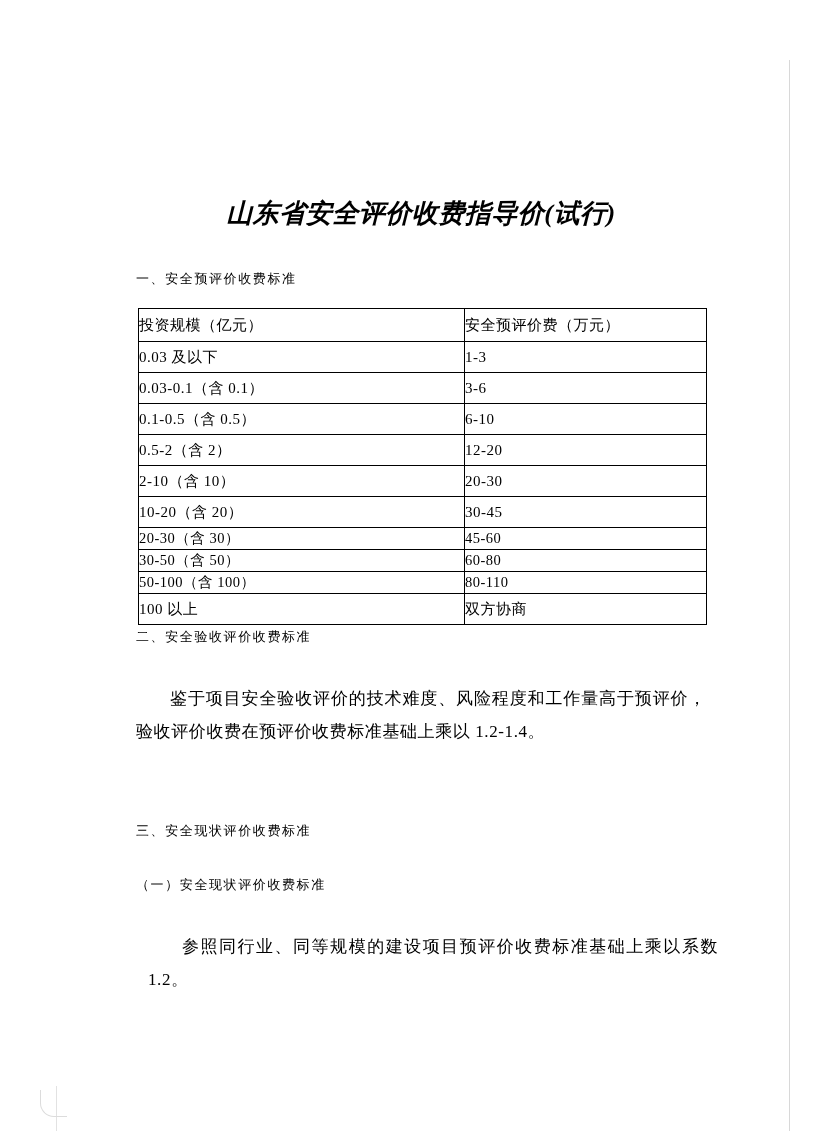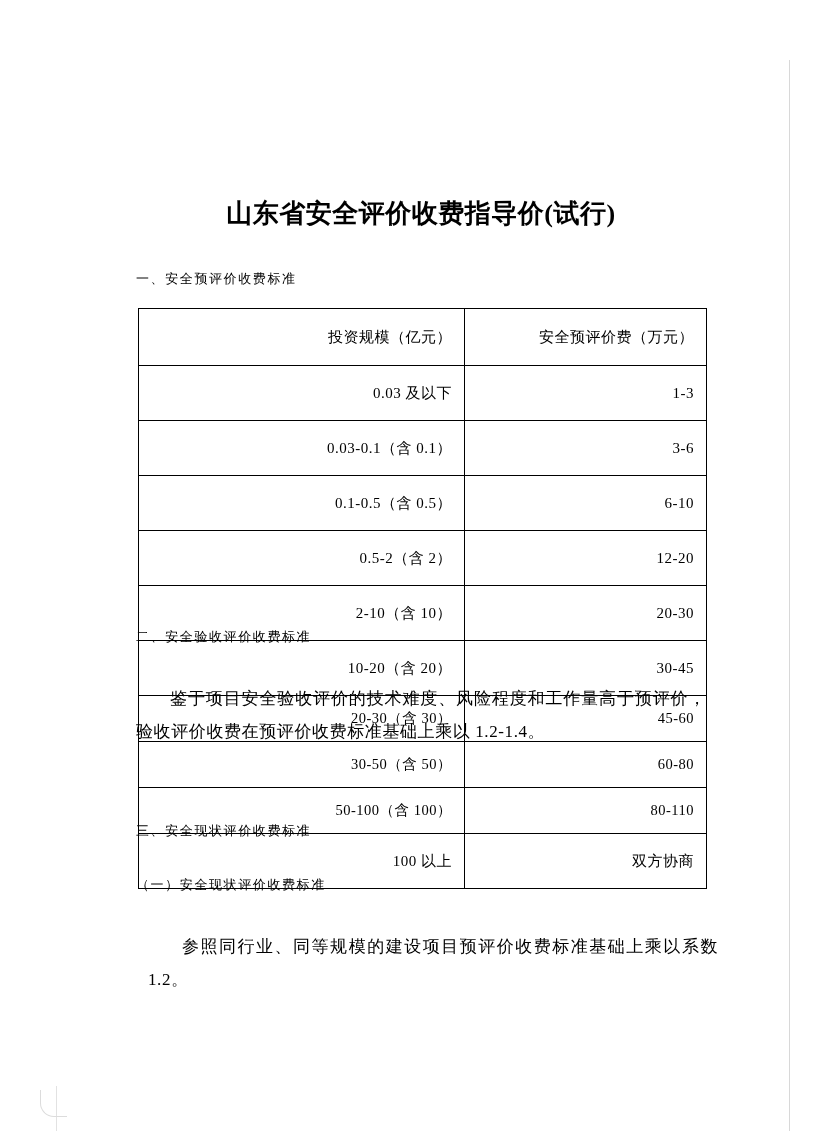--- a/index.html
+++ b/index.html
@@ -57,20 +57,21 @@
     font-size: 26px;
     letter-spacing: 0.5px;
     text-align: center;
     margin: 0;
     padding: 0;
     position: absolute;
     left: 136px;
     top: 196px;
     width: 570px;
     white-space: nowrap;
+    font-style: italic;
   }
 
   .heading {
     font-size: 13px;
     letter-spacing: 1.6px;
     margin: 0;
     font-family: Liberation Serif, serif;
   }
   .para {
     font-size: 17px;
@@ -92,24 +93,24 @@
   #sec3-sub1    { position: absolute; left: 136px; top: 876px; width: 570px; }
   #sec3-para1   { position: absolute; left: 148px; top: 930px; width: 570px; }
 
   table.fee {
     border-collapse: collapse;
     width: 568px;
     table-layout: fixed;
   }
   table.fee td, table.fee th {
     border: 1px solid #000000;
-    text-align: right;
+    text-align: left;
     font-size: 15px;
     font-weight: normal;
-    padding: 12px;
+    padding: 0;
     height: 30px;
     letter-spacing: 0.5px;
   }
   table.fee th {
     height: 32px;
     font-size: 15px;
   }
   table.fee tr.compact td {
     height: 21px;
     font-size: 14.5px;

